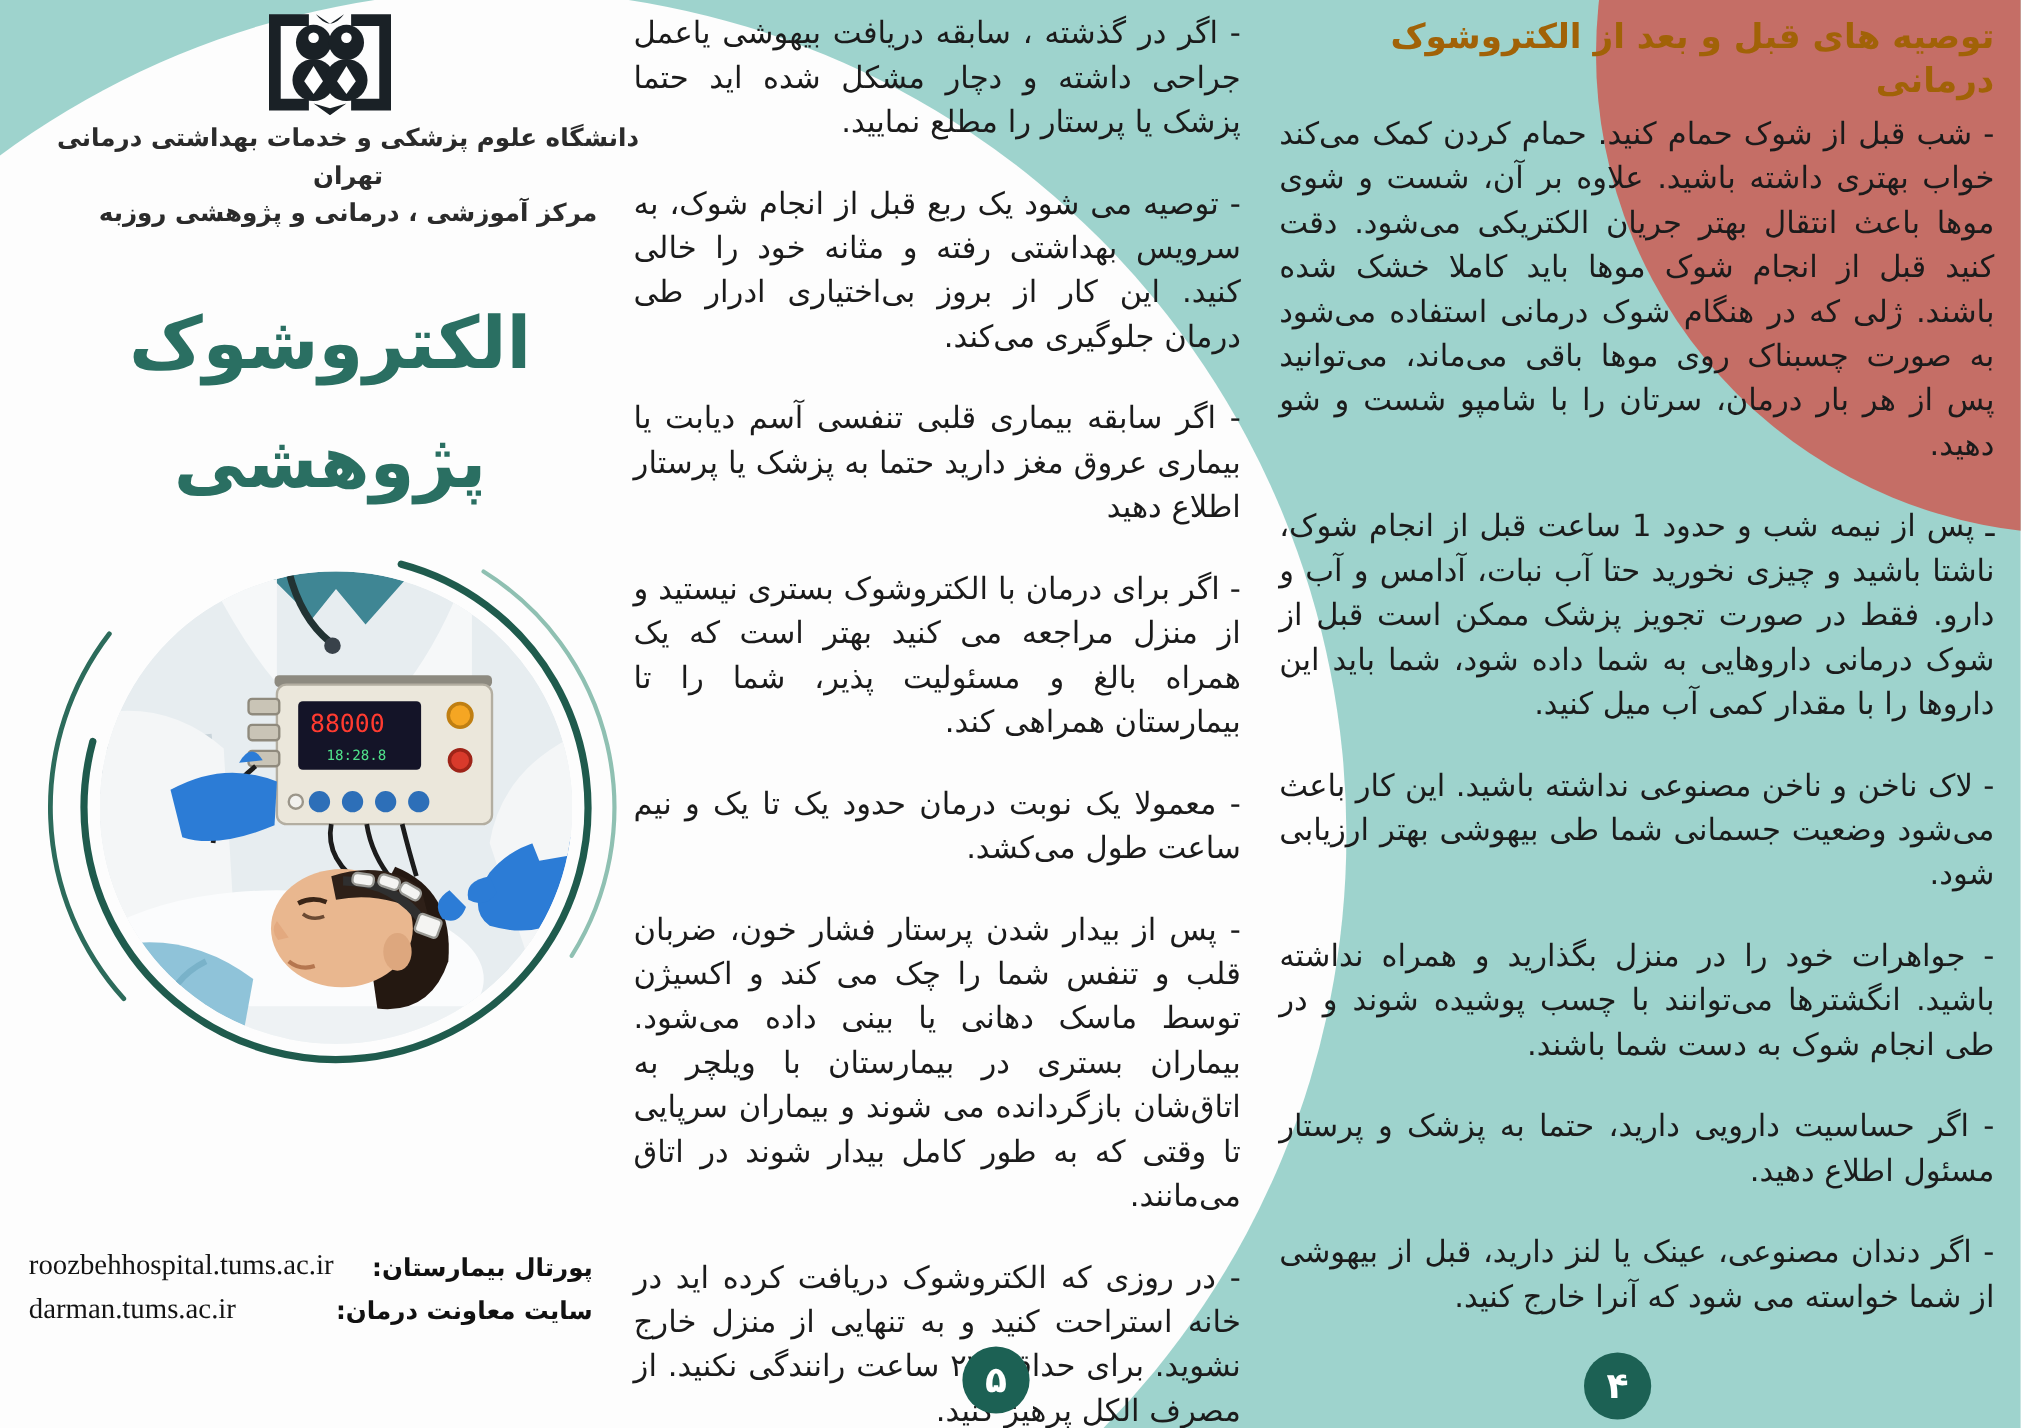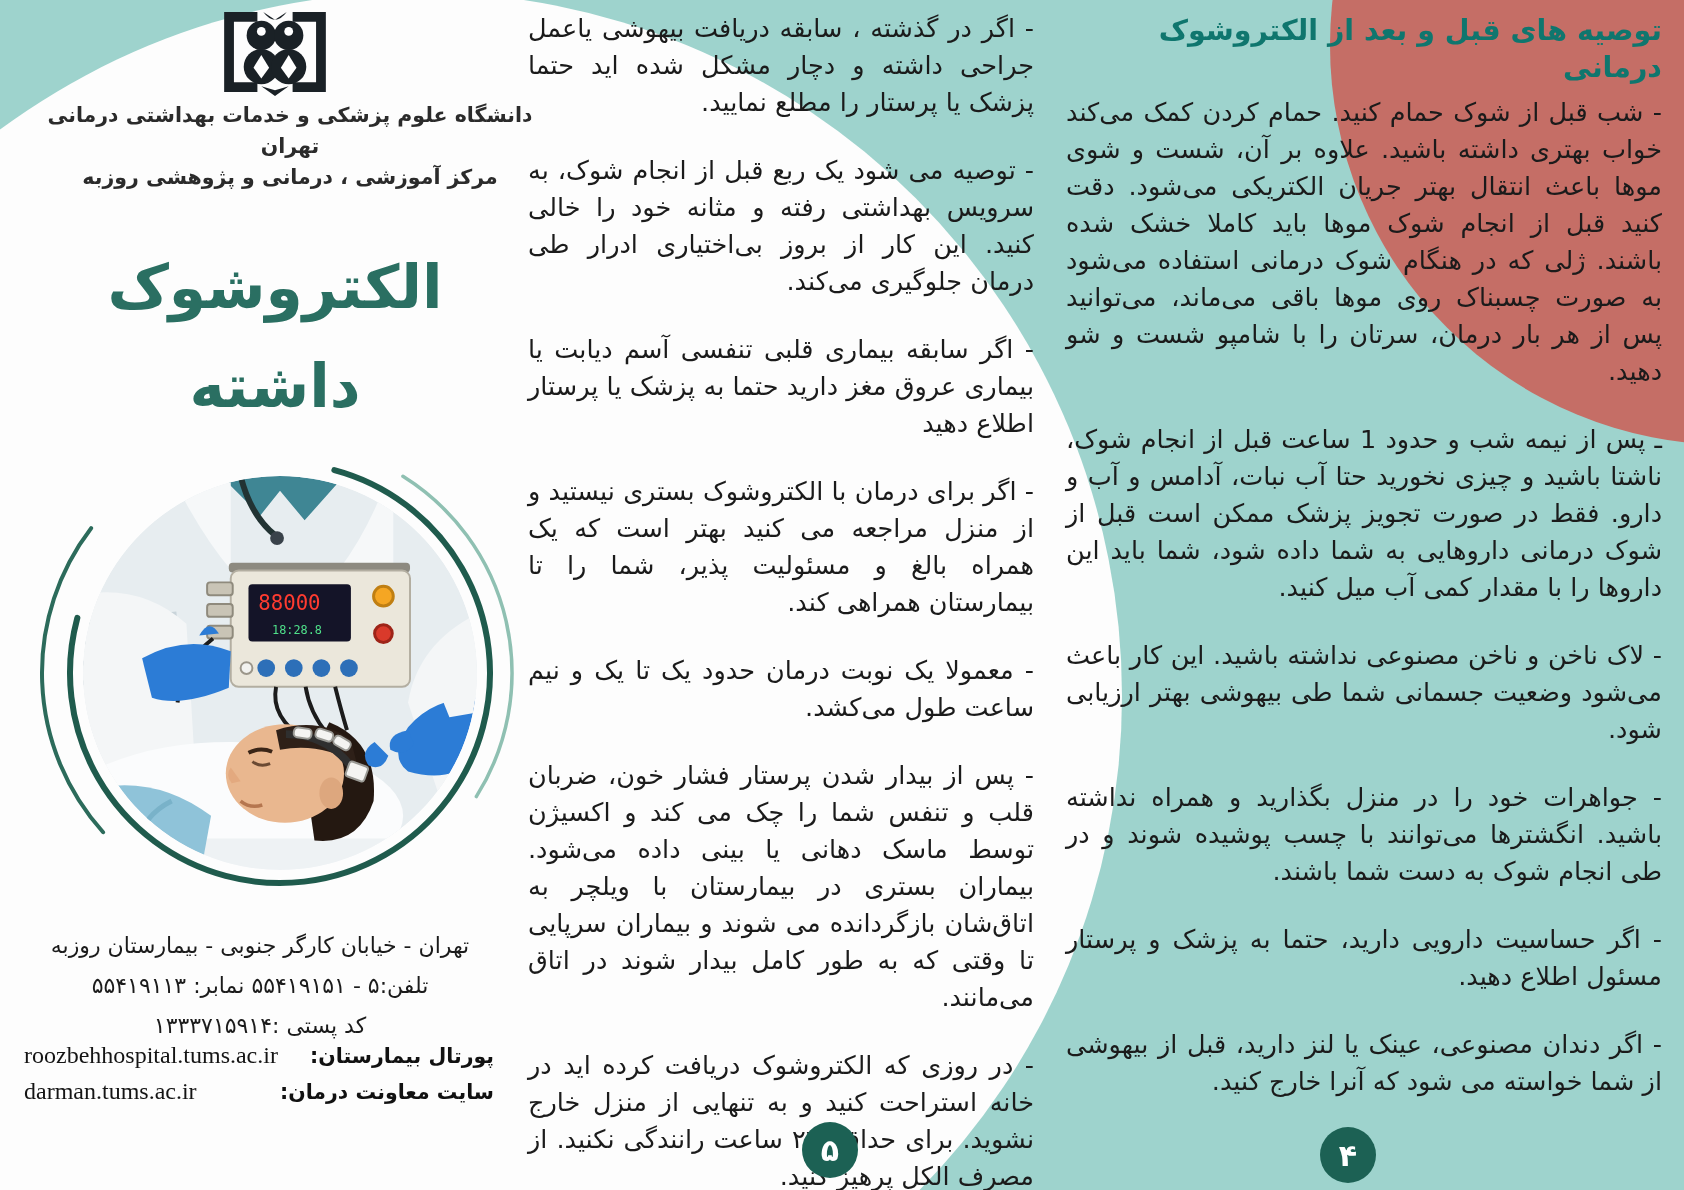--- a/index.html
+++ b/index.html
@@ -3,21 +3,21 @@
 <meta charset="utf-8">
 <style>
   html,body{margin:0;padding:0;background:#e9e9e9;}
   .page{position:relative;width:1684px;height:1190px;overflow:hidden;background:#fdfdfd;
         font-family:"DejaVu Sans", sans-serif;}
   .bg-svg{position:absolute;left:0;top:0;}
   .col{position:absolute;direction:rtl;text-align:justify;color:#1b1b1b;}
   .col p{margin:0 0 31px;}
   #col-middle{left:528px;top:10px;width:506px;font-size:25.5px;line-height:37px;}
   #col-right{left:1066px;top:12px;width:596px;font-size:25.5px;line-height:37px;}
-  #col-right h2{font-size:28.5px;font-weight:bold;margin:0 0 8px;text-align:right;color:#0f766e;}
+  #col-right h2{font-size:28.5px;font-weight:bold;margin:0 0 8px;text-align:right;color:#a16207;}
   .org-block{position:absolute;left:30px;top:100px;width:520px;direction:rtl;text-align:center;
              color:#2b2b2b;font-size:20.5px;line-height:31px;font-weight:bold;}
   .main-title{position:absolute;left:40px;top:238px;width:470px;direction:rtl;text-align:center;
               color:#2a6f62;font-weight:bold;font-size:60px;line-height:99px;}
   .address-block{position:absolute;left:20px;top:926px;width:480px;direction:rtl;text-align:center;
                  color:#1b1b1b;font-size:22px;line-height:40px;}
   .portal-block{position:absolute;left:24px;top:1042px;width:470px;direction:rtl;}
   .portal-row{display:flex;justify-content:space-between;align-items:center;margin-bottom:9px;}
   .portal-label{font-weight:bold;font-size:20.5px;color:#111;}
   .portal-url{direction:ltr;font-family:Liberation Serif, serif;font-size:24px;color:#141414;}
@@ -62,21 +62,21 @@
     </svg>
   </div>
 
   <div class="org-block">
     <div>دانشگاه علوم پزشکی و خدمات بهداشتی درمانی تهران</div>
     <div>مرکز آموزشی ، درمانی و پژوهشی روزبه</div>
   </div>
 
   <div class="main-title">
     <div>الکتروشوک</div>
-    <div>داشته</div>
+    <div>پژوهشی</div>
   </div>
 
   <div class="rings-wrap">
     <svg width="520" height="520" viewBox="0 0 520 520">
       <g fill="none" stroke-linecap="round">
         <circle cx="260" cy="260" r="210" stroke="#1f5b4d" stroke-width="6" stroke-dasharray="990 330" transform="rotate(-75 260 260)"></circle>
         <circle cx="260" cy="260" r="232" stroke="#8fc0b2" stroke-width="3.5" stroke-dasharray="365 1093" transform="rotate(-58 260 260)"></circle>
         <circle cx="260" cy="260" r="238" stroke="#2c6b5b" stroke-width="4" stroke-dasharray="330 1165" transform="rotate(138 260 260)"></circle>
       </g>
     </svg>
@@ -168,25 +168,20 @@
           <path d="M118,162 q10,-18 20,-2 z"></path>
           <path d="M400,225 Q355,225 330,255 Q310,285 330,300 Q365,310 390,295 L400,290 Z"></path>
           <path d="M330,258 q-22,4 -18,20 q14,8 24,-6 z"></path>
           <path d="M296,270 q-16,10 -6,24 q14,6 20,-10 z"></path>
         </g>
         <path d="M400,200 L360,215 L372,245 L400,240 Z" fill="#f4f6f7"></path>
       </g>
     </svg>
   </div>
 
-  <div class="address-block">
-    <div>تهران - خیابان کارگر جنوبی - بیمارستان روزبه</div>
-    <div>تلفن:۵ - ۵۵۴۱۹۱۵۱   نمابر: ۵۵۴۱۹۱۱۳</div>
-    <div>کد پستی :۱۳۳۳۷۱۵۹۱۴</div>
-  </div>
 
   <div class="portal-block">
     <div class="portal-row">
       <span class="portal-label">پورتال بیمارستان:</span>
       <span class="portal-url">roozbehhospital.tums.ac.ir</span>
     </div>
     <div class="portal-row">
       <span class="portal-label">سایت معاونت درمان:</span>
       <span class="portal-url">darman.tums.ac.ir</span>
     </div>

